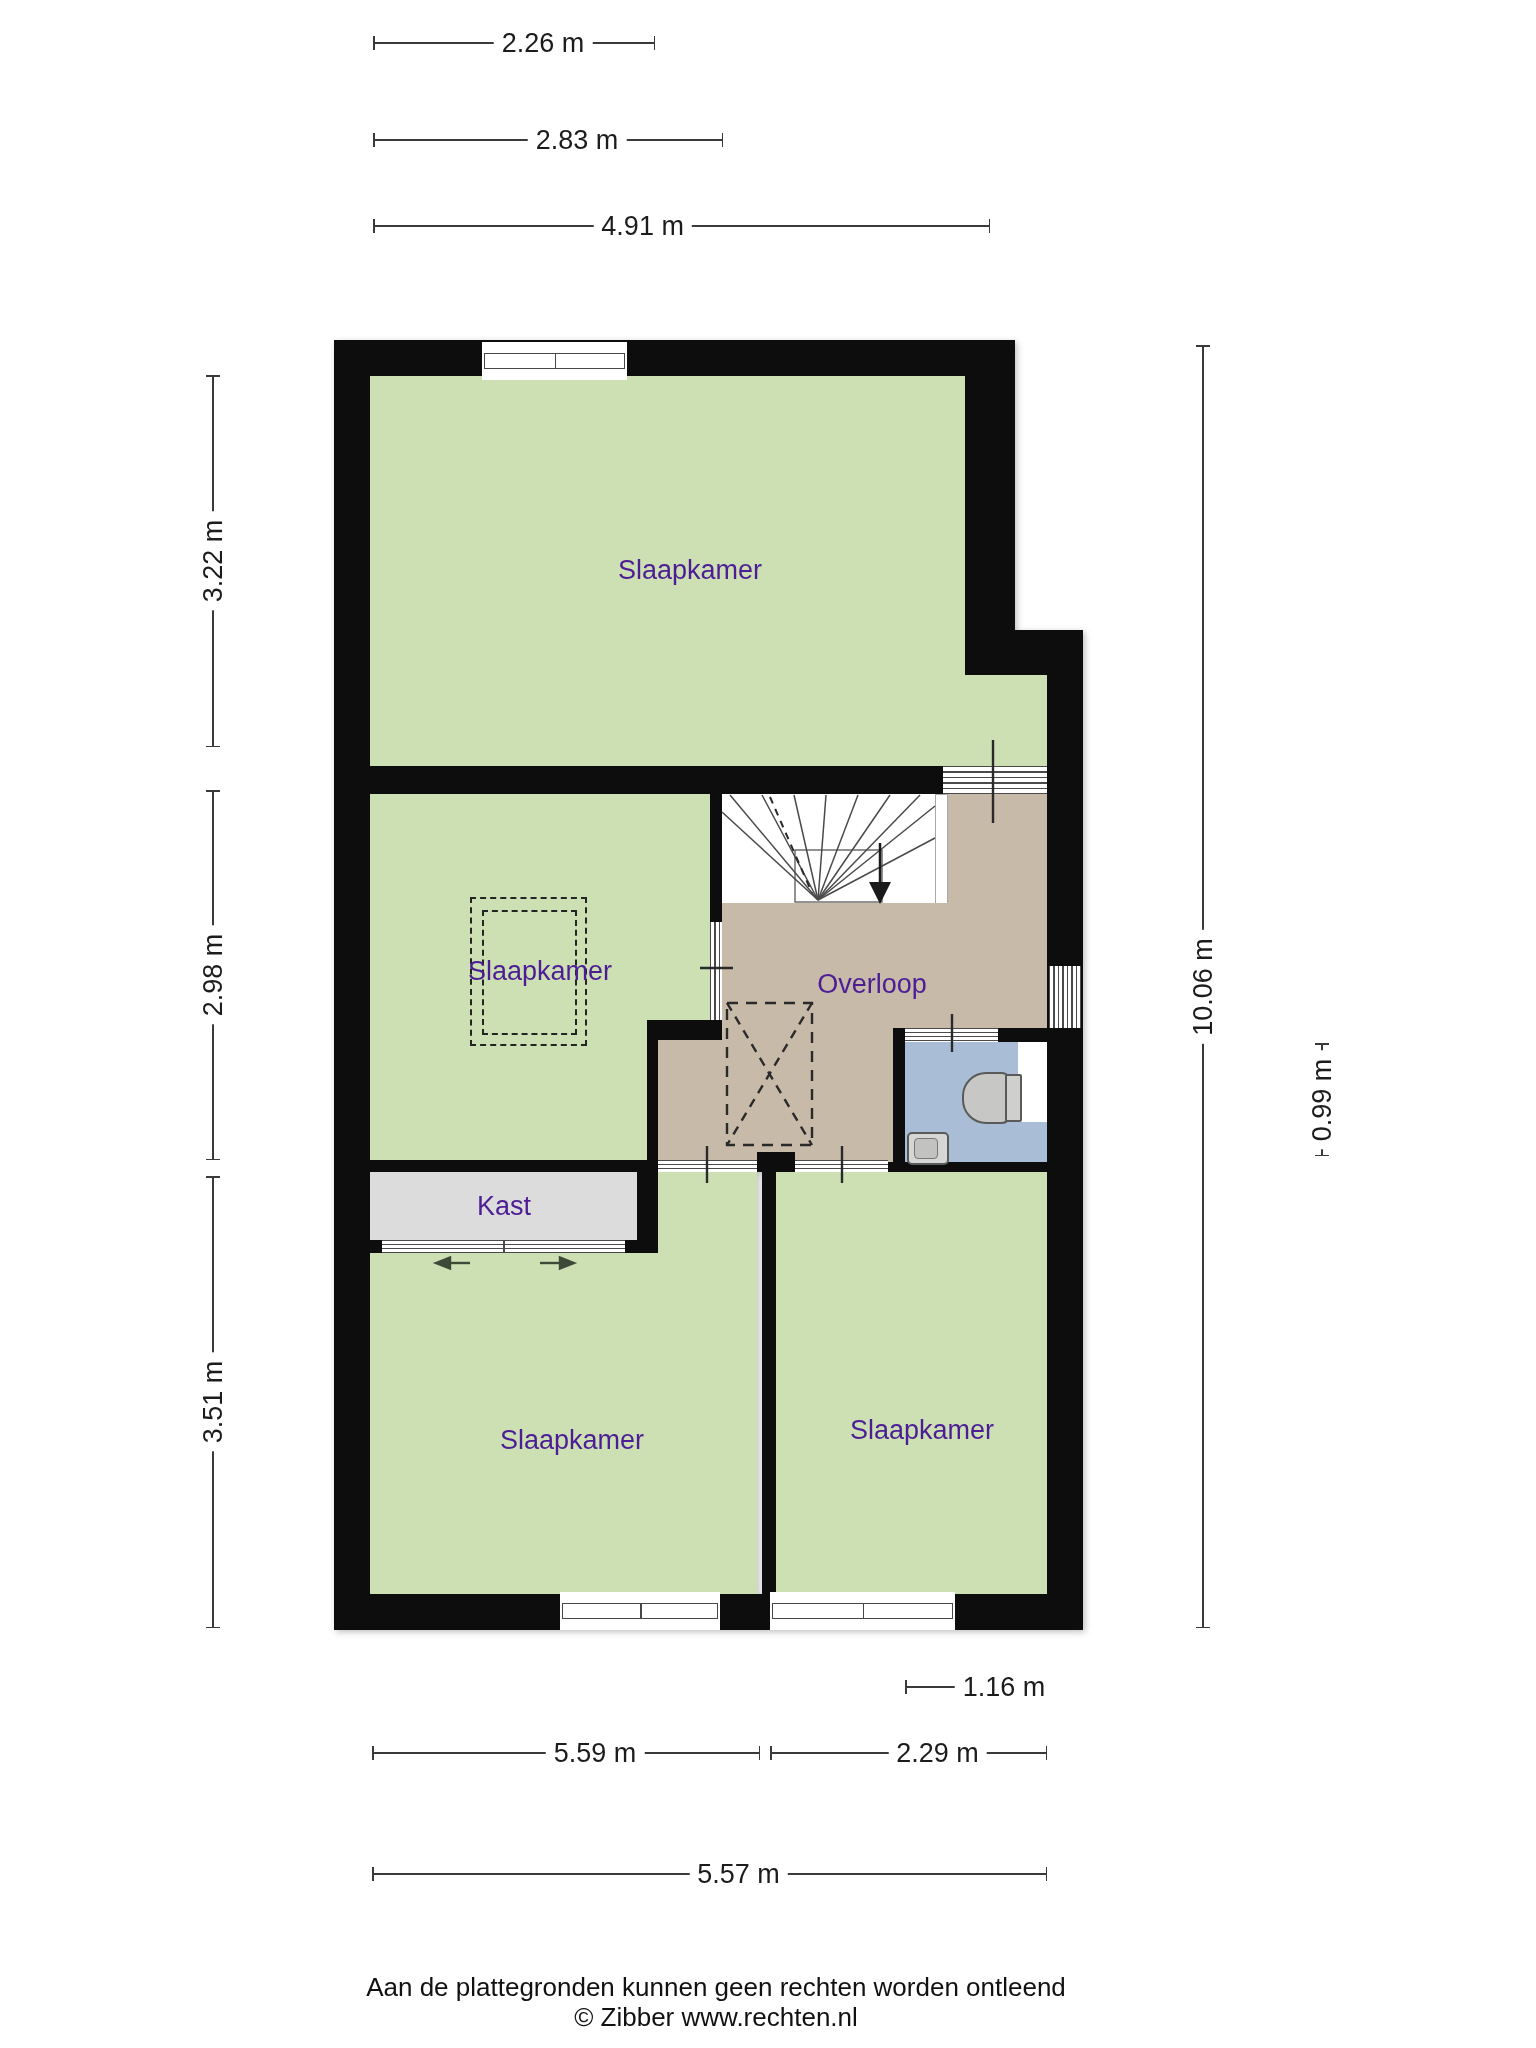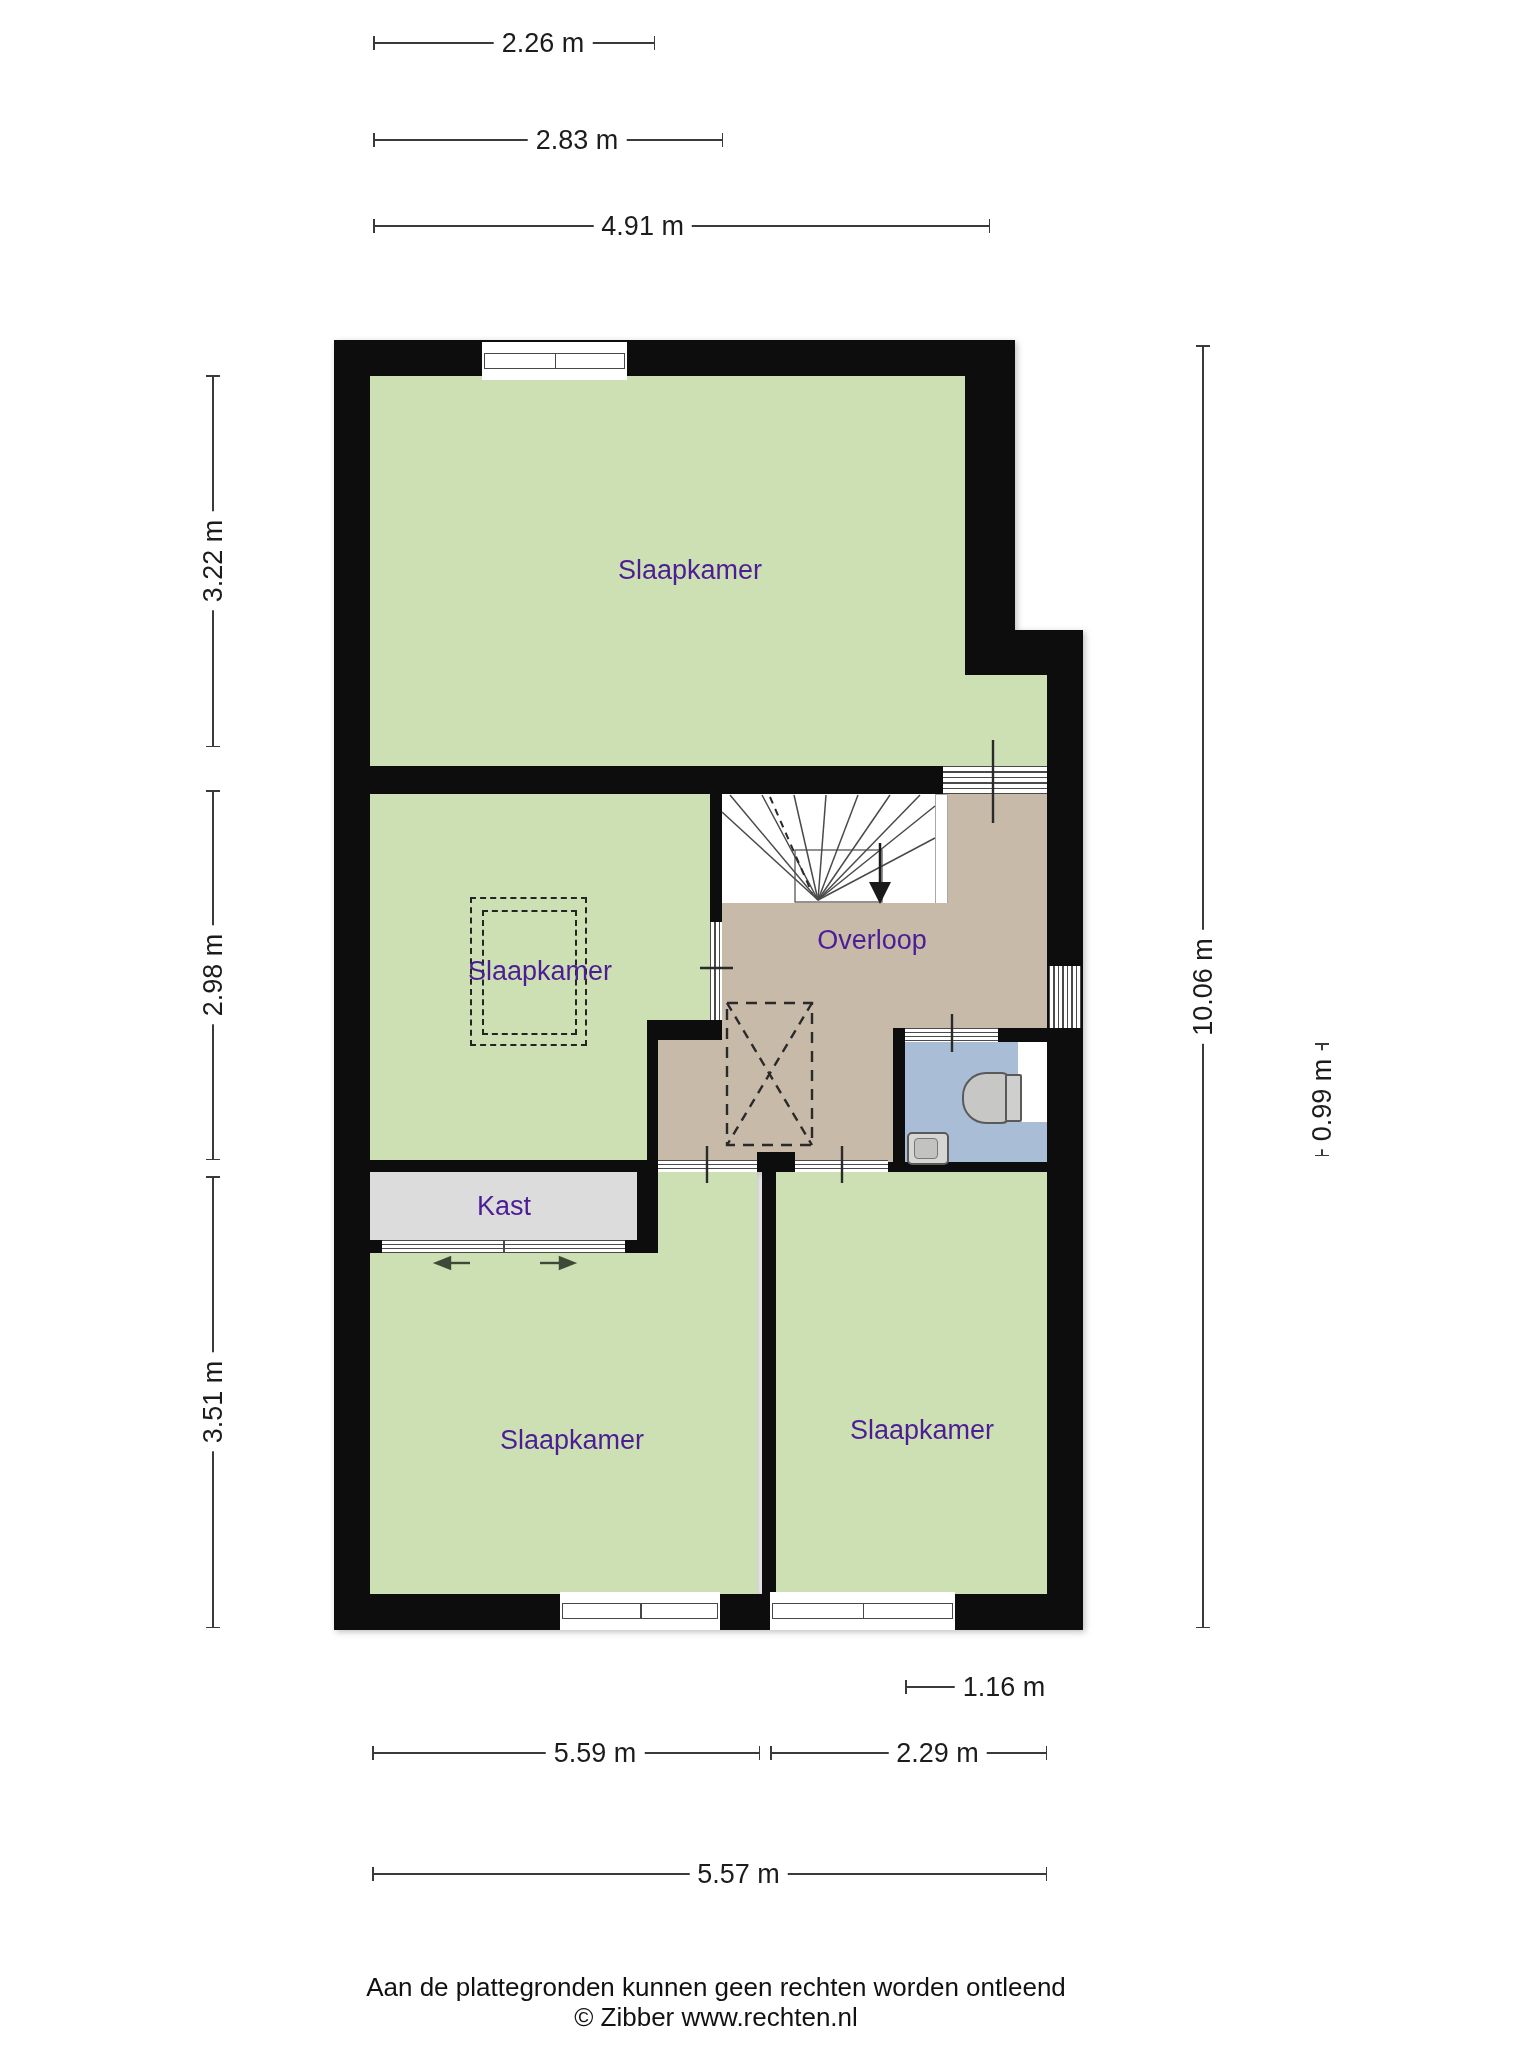--- a/index.html
+++ b/index.html
@@ -120,21 +120,21 @@
     <div class="dashed-rect" style="left:482px;top:910px;width:91px;height:121px;"></div>
 
     <div class="bowl" style="left:962px;top:1072px;width:46px;height:48px;"></div>
     <div class="cistern" style="left:1005px;top:1074px;width:13px;height:44px;"></div>
     <div class="sink" style="left:907px;top:1132px;width:38px;height:29px;">
       <div class="sink-inner"></div>
     </div>
 
     <div class="room-label" style="left:690px;top:570px;">Slaapkamer</div>
     <div class="room-label" style="left:540px;top:971px;">Slaapkamer</div>
-    <div class="room-label" style="left:872px;top:940px;">Overloop</div>
+    <div class="room-label" style="left:872px;top:984px;">Overloop</div>
     <div class="room-label" style="left:504px;top:1206px;">Kast</div>
     <div class="room-label" style="left:572px;top:1440px;">Slaapkamer</div>
     <div class="room-label" style="left:922px;top:1430px;">Slaapkamer</div>
   </div>
 
   <svg class="abs" width="1536" height="2048" viewBox="0 0 1536 2048" style="left:0;top:0;pointer-events:none;">
 
     <g stroke="#4a4a4a" stroke-width="1.5" fill="none">
       <line x1="818" y1="900" x2="722" y2="812"></line>
       <line x1="818" y1="900" x2="730" y2="795"></line>

